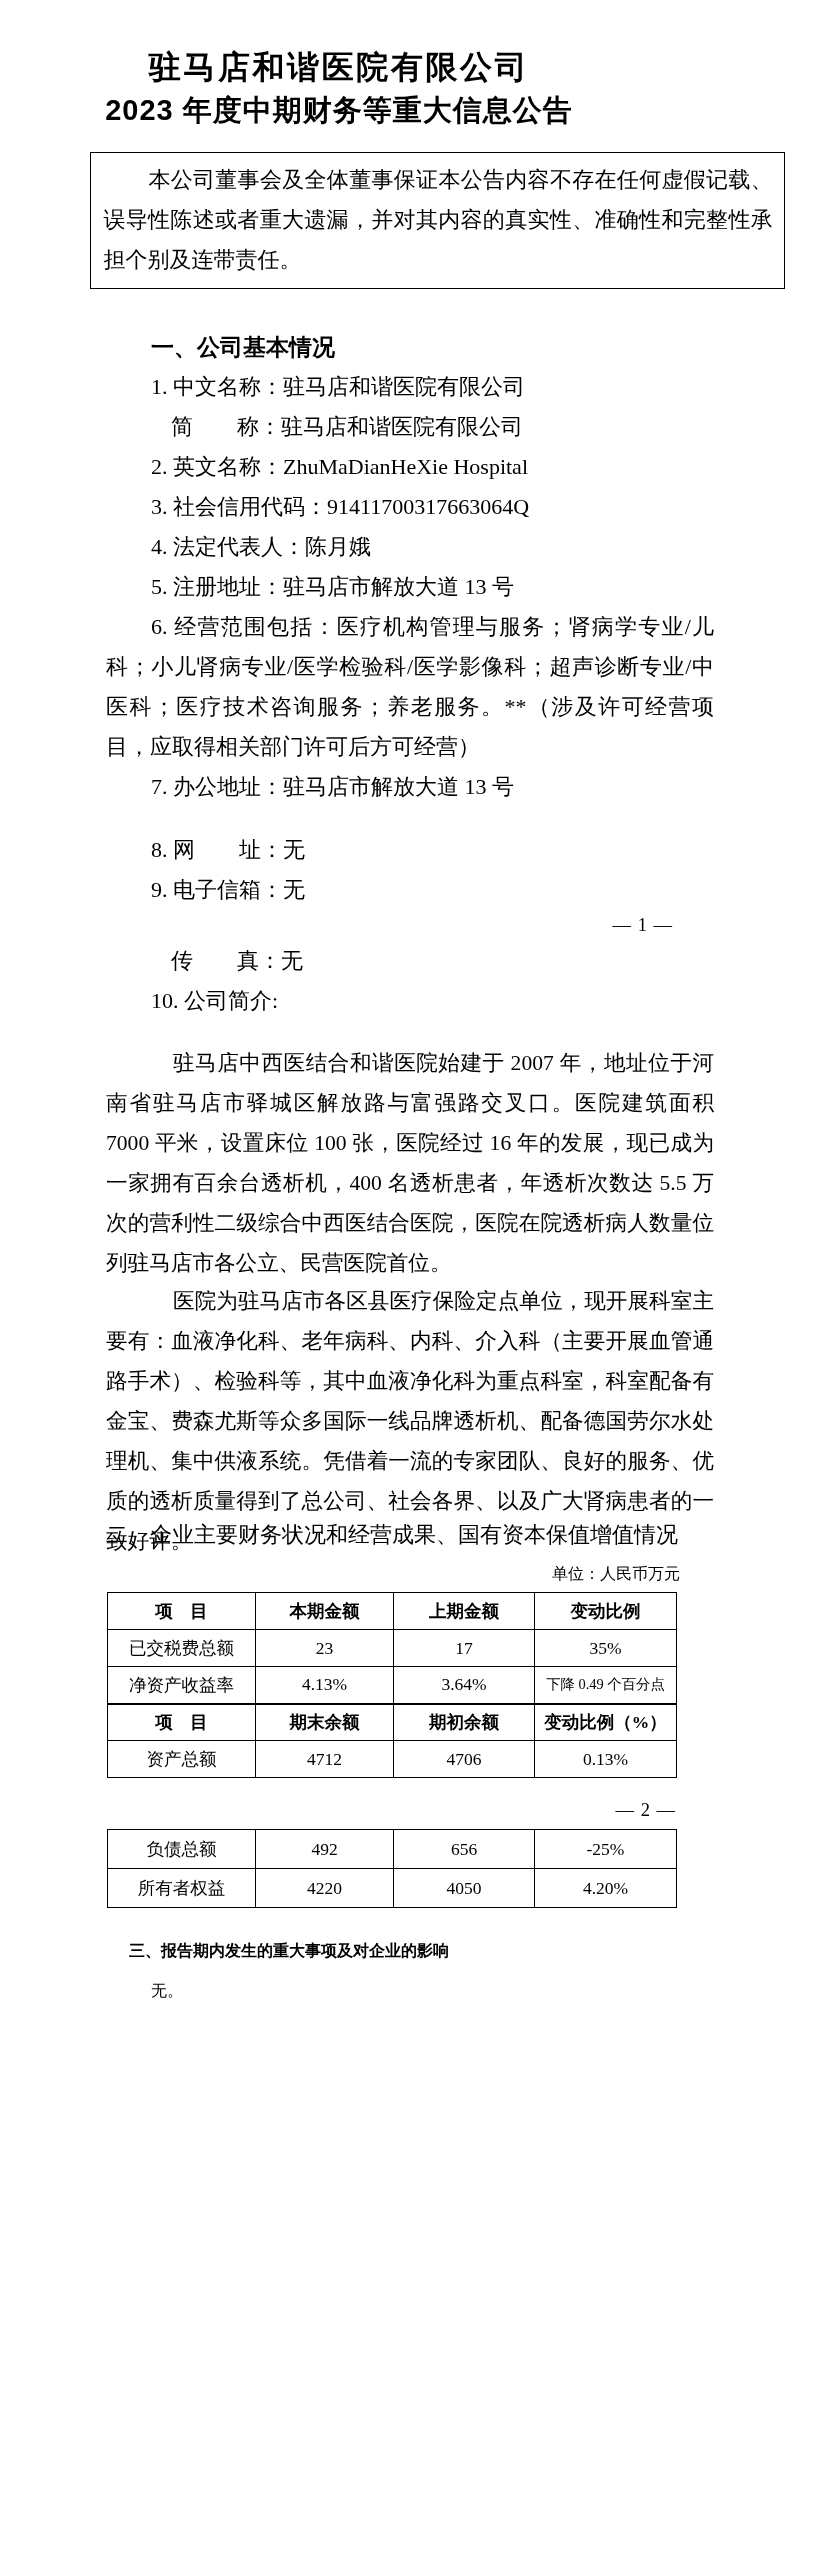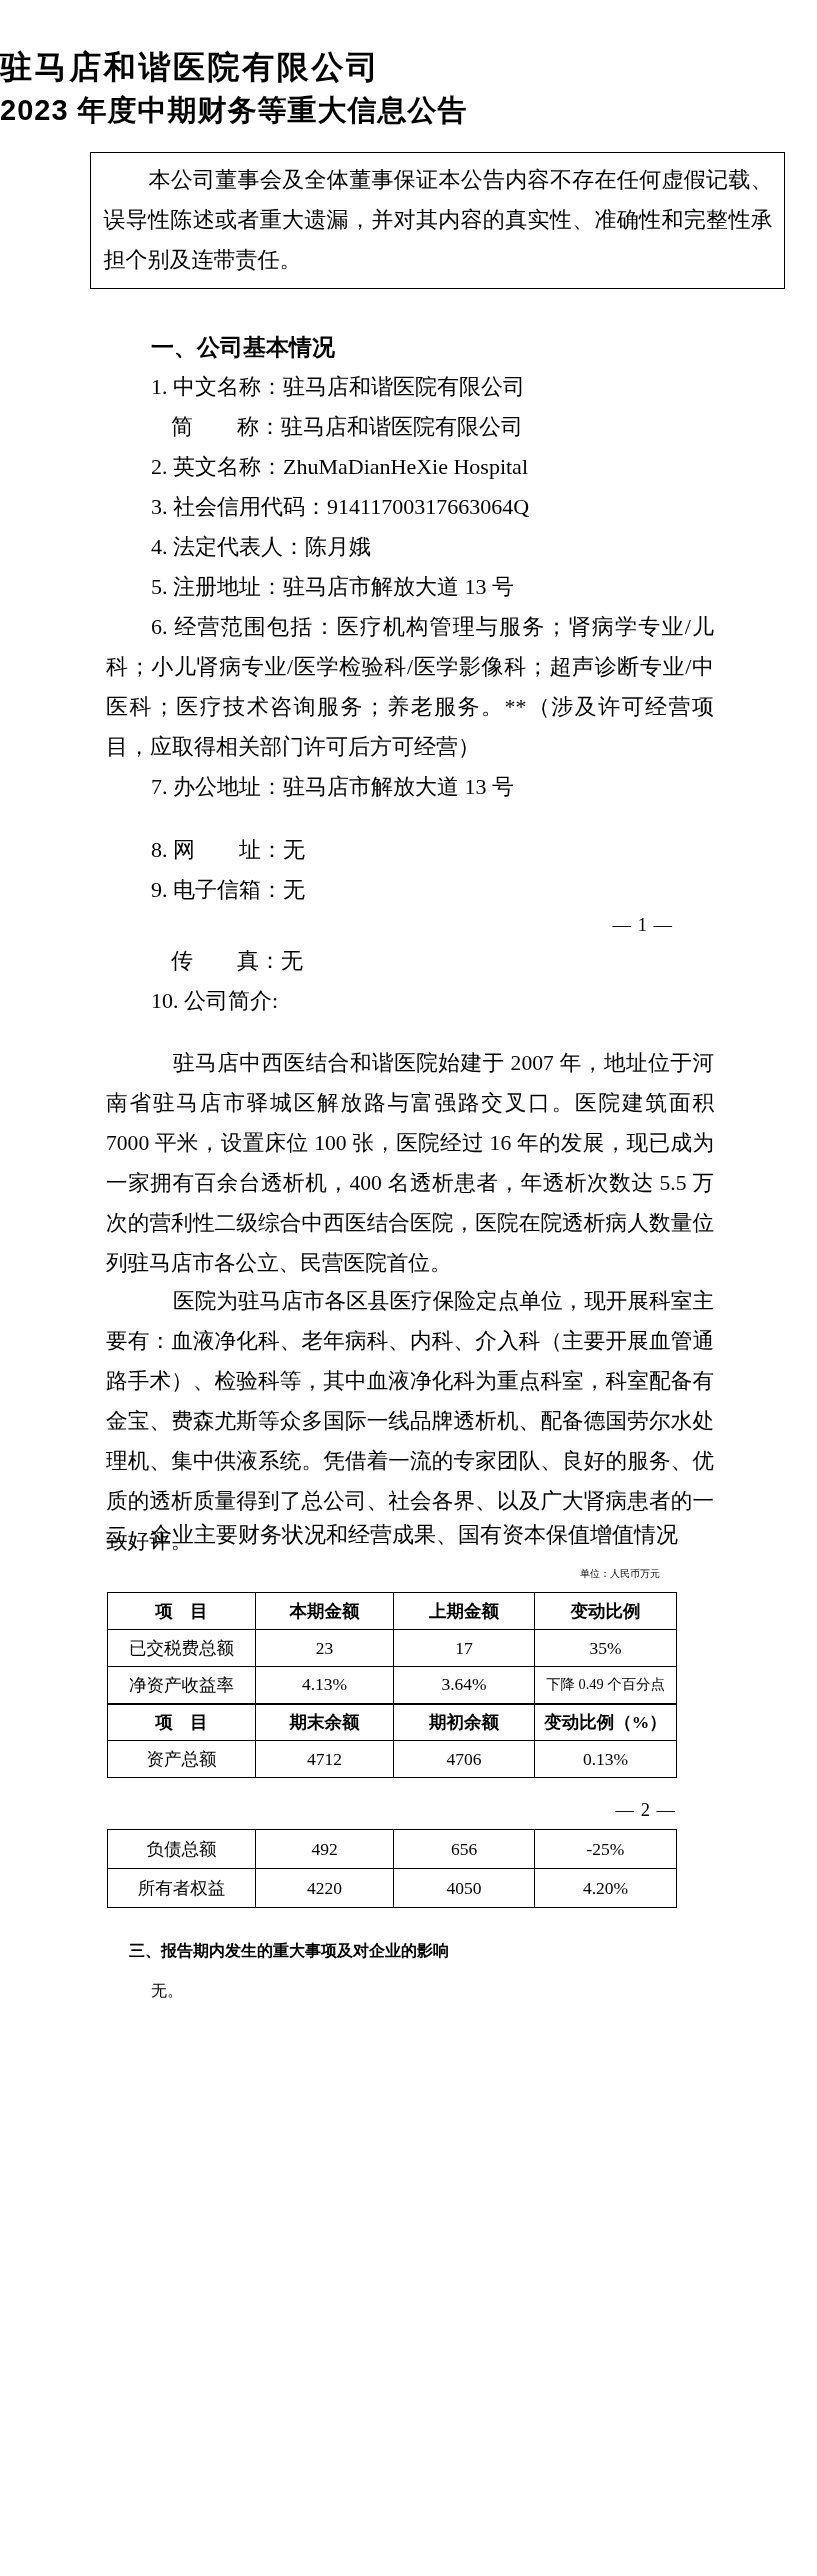--- a/index.html
+++ b/index.html
@@ -15,20 +15,21 @@
     color: #000000;
     font-family: "Liberation Serif", "DejaVu Serif", serif;
     overflow: hidden;
   }
   
   .titles {
     position: absolute;
     top: 46px;
     left: 0;
     width: 678px;
+    text-align: center;
     font-family: "Liberation Sans", "DejaVu Sans", sans-serif;
     font-weight: bold;
   }
   .title-line1 { font-size: 32px; line-height: 43px; letter-spacing: 2.6px; }
   .title-line2 { font-size: 29px; line-height: 43px; letter-spacing: 1px; }
 
   
   .notice-box {
     position: absolute;
     left: 90px;
@@ -98,23 +99,23 @@
     left: 106px;
     top: 1520px;
     width: 618px;
     font-family: "Liberation Sans", "DejaVu Sans", sans-serif;
     font-weight: normal;
     font-size: 22px;
     line-height: 30px;
   }
   .unit-label {
     position: absolute;
-    right: 158px;
+    right: 138px;
     top: 1565px;
-    font-size: 10px;
+    font-size: 16px;
     line-height: 18.5px;
   }
   table.fin-table {
     position: absolute;
     left: 107px;
     width: 568px;
     border-collapse: collapse;
     table-layout: fixed;
     font-size: 17.5px;
   }

